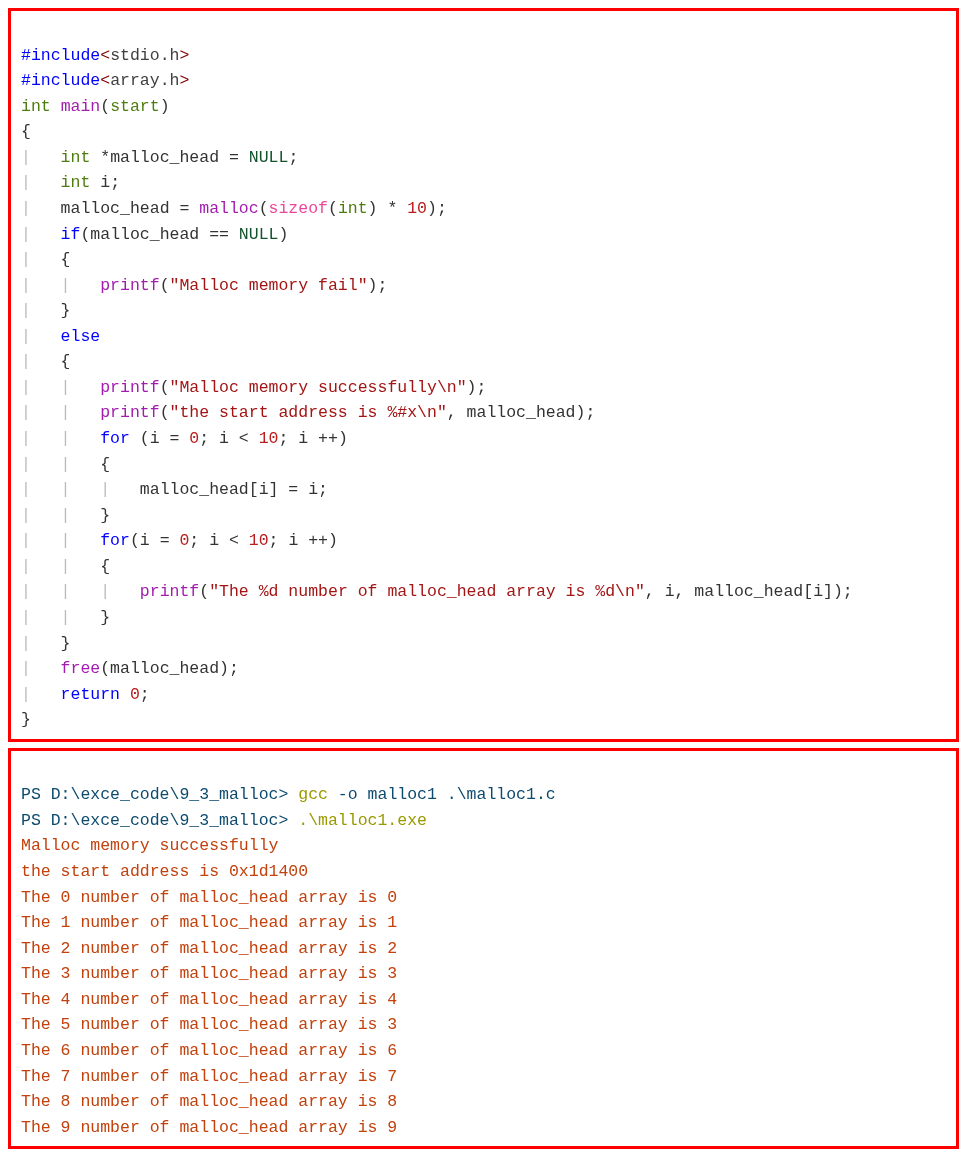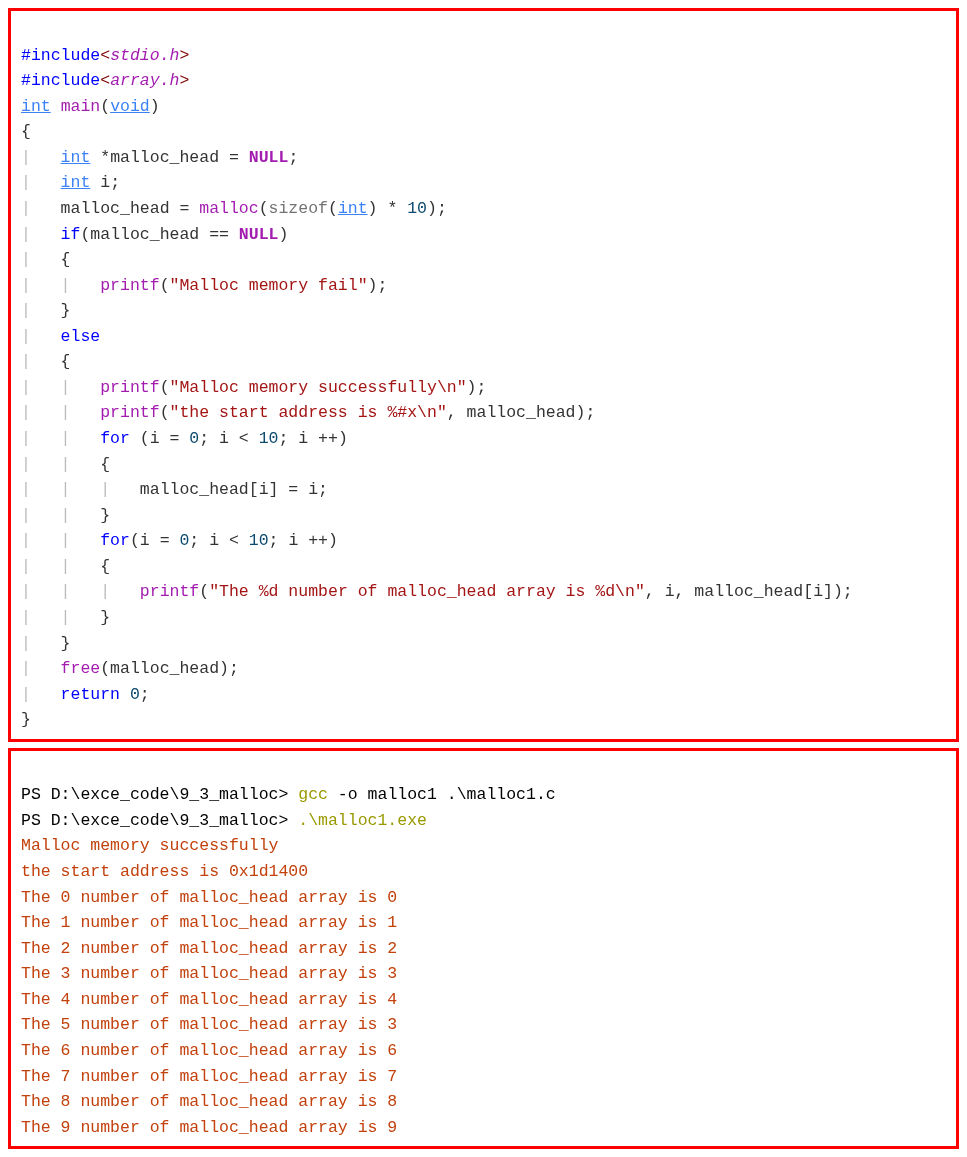--- a/index.html
+++ b/index.html
@@ -13,40 +13,40 @@
   }
   .panel {
     border: 3px solid #ff0000;
     background: #fff;
     padding: 6px 10px 6px 10px;
     margin-bottom: 6px;
     white-space: pre;
     overflow-x: auto;
   }
   .kw   { color: #0000ff; }   
-  .type { color: #3b82f6; text-decoration: underline; }   
-  .hdr  { color: #a21caf; font-style: italic; }   
+  .type { color: #4d7c0f; }   
+  .hdr  { color: #404040; }   
   .ang  { color: #800000; }   
   .func { color: #a21caf; }   
-  .num  { color: #0c4a6e; }   
+  .num  { color: #b91c1c; }   
   .str  { color: #a31515; }
   .dim  { color: #bbb; }      
-  .null { color: #a21caf; font-weight: bold; }
-  .szof { color: #737373; }
+  .null { color: #14532d; }
+  .szof { color: #ec4899; }
   .term-cmd  { color: #999900; }
-  .term-path { color: #000000; }
+  .term-path { color: #0c4a6e; }
   .term-out  { color: #c2410c; }
 </style>
 </head>
 <body>
 
 <div class="panel">
 <span><span class="kw">#include</span><span class="ang">&lt;</span><span class="hdr">stdio.h</span><span class="ang">&gt;</span></span>
 <span><span class="kw">#include</span><span class="ang">&lt;</span><span class="hdr">array.h</span><span class="ang">&gt;</span></span>
-<span><span class="type">int</span> <span class="func">main</span><span>(</span><span class="type">void</span><span>)</span></span>
+<span><span class="type">int</span> <span class="func">main</span><span>(</span><span class="type">start</span><span>)</span></span>
 <span>{</span>
 <span><span class="dim">|   </span><span class="type">int</span><span> *malloc_head = </span><span class="null">NULL</span><span>;</span></span>
 <span><span class="dim">|   </span><span class="type">int</span><span> i;</span></span>
 <span><span class="dim">|   </span><span>malloc_head = </span><span class="func">malloc</span><span>(</span><span class="szof">sizeof</span><span>(</span><span class="type">int</span><span>) * </span><span class="num">10</span><span>);</span></span>
 <span><span class="dim">|   </span><span class="kw">if</span><span>(malloc_head == </span><span class="null">NULL</span><span>)</span></span>
 <span><span class="dim">|   </span><span>{</span></span>
 <span><span class="dim">|   |   </span><span class="func">printf</span><span>(</span><span class="str">"Malloc memory fail"</span><span>);</span></span>
 <span><span class="dim">|   </span><span>}</span></span>
 <span><span class="dim">|   </span><span class="kw">else</span></span>
 <span><span class="dim">|   </span><span>{</span></span>

